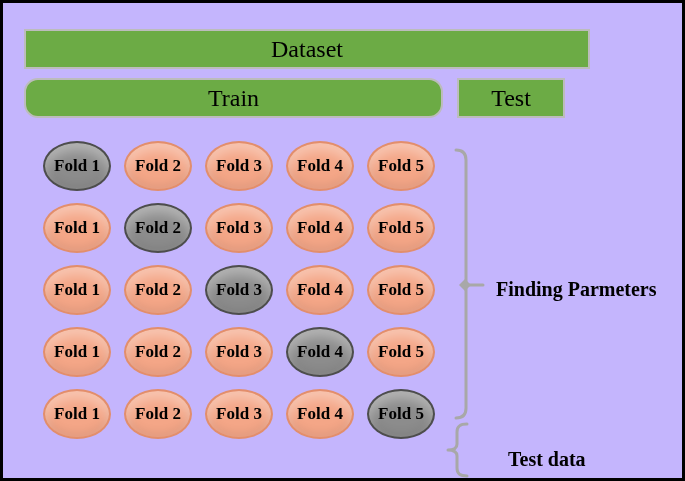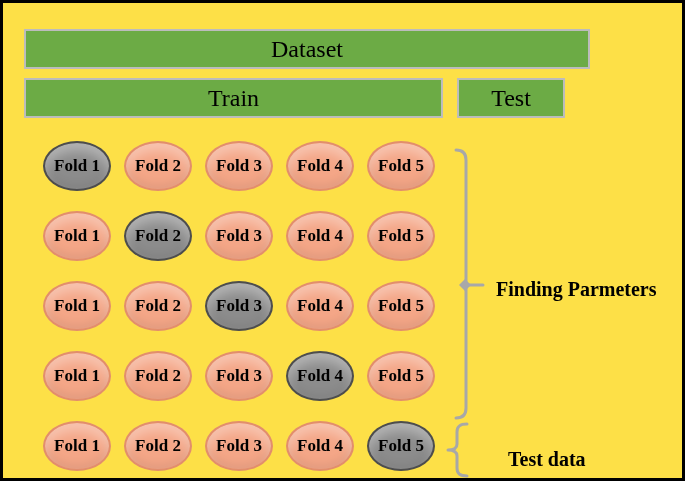--- a/index.html
+++ b/index.html
@@ -2,50 +2,50 @@
 <html style="--bar-green: #6cab45; --bar-border: #bcbcbc; --fold-salmon: #f4a687; --fold-salmon-border: #e28e6c; --fold-gray: #8c8c8c; --fold-gray-border: #4d4d4d; --brace-gray: #a8a8a8; --ink: #000000;"><head>
 <meta charset="utf-8">
 <style>
   html, body { margin: 0; padding: 0; background: #fff; }
   * { box-sizing: border-box; }
 
   .canvas {
     position: relative;
     width: 685px;
     height: 481px;
-    background: #fde047;
+    background: #c4b5fd;
     border: 3px solid #000;
     font-family: "Liberation Serif", "DejaVu Serif", serif;
     color: var(--ink, #000);
     overflow: hidden;
   }
 
   
   .bar {
     position: absolute;
     background: var(--bar-green, #6cab45);
     border: 2px solid var(--bar-border, #b9b9b9);
     display: flex;
     align-items: center;
     justify-content: center;
     font-size: 24px;
     line-height: 1;
   }
   .bar.dataset { left: 21px; top: 26px; width: 566px; height: 40px; }
-  .bar.train   { left: 21px; top: 75px; width: 419px; height: 40px; }
+  .bar.train   { left: 21px; top: 75px; width: 419px; height: 40px; border-radius: 14px; }
   .bar.test    { left: 454px; top: 75px; width: 108px; height: 40px; }
 
   
   .fold-grid {
     position: absolute;
     left: 40px; top: 138px;
     width: 392px;
     display: flex;
     flex-direction: column;
-    gap: 20px;
+    gap: 12px;
   }
   .fold-row {
     display: flex;
     gap: 13px;
   }
   .fold {
     width: 68px; height: 50px;
     border-radius: 50%;
     display: flex;
     align-items: center;

